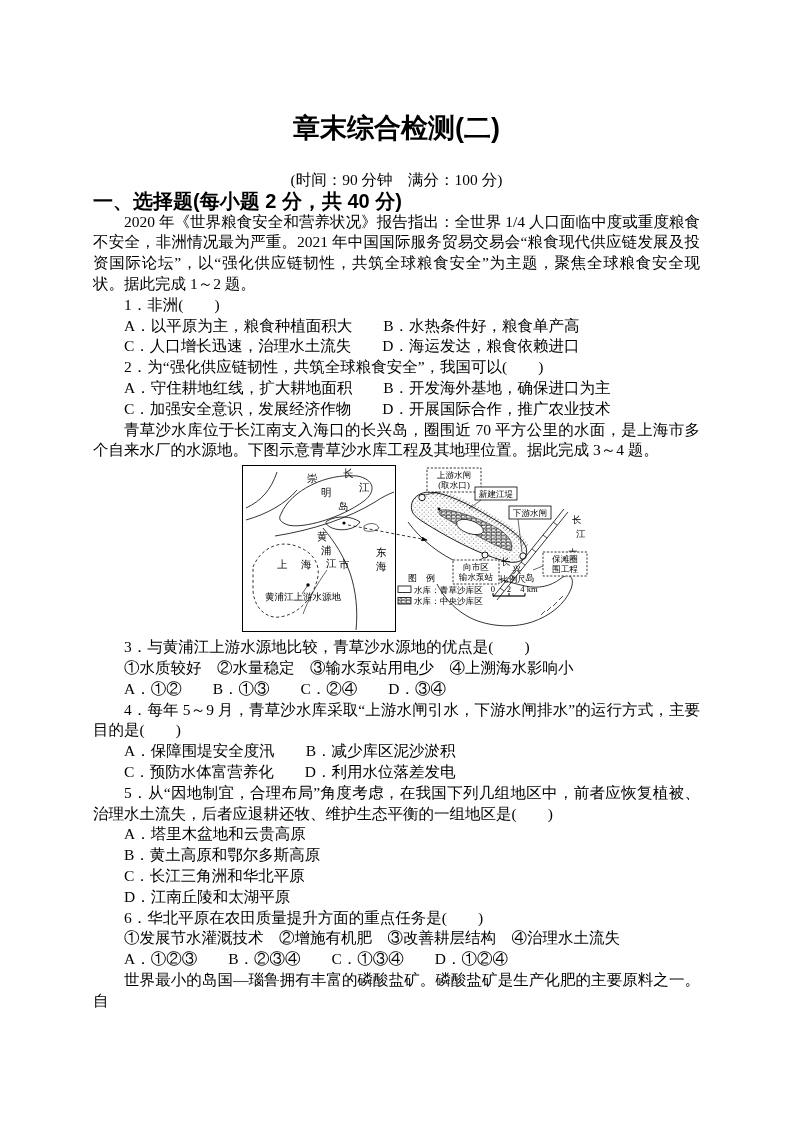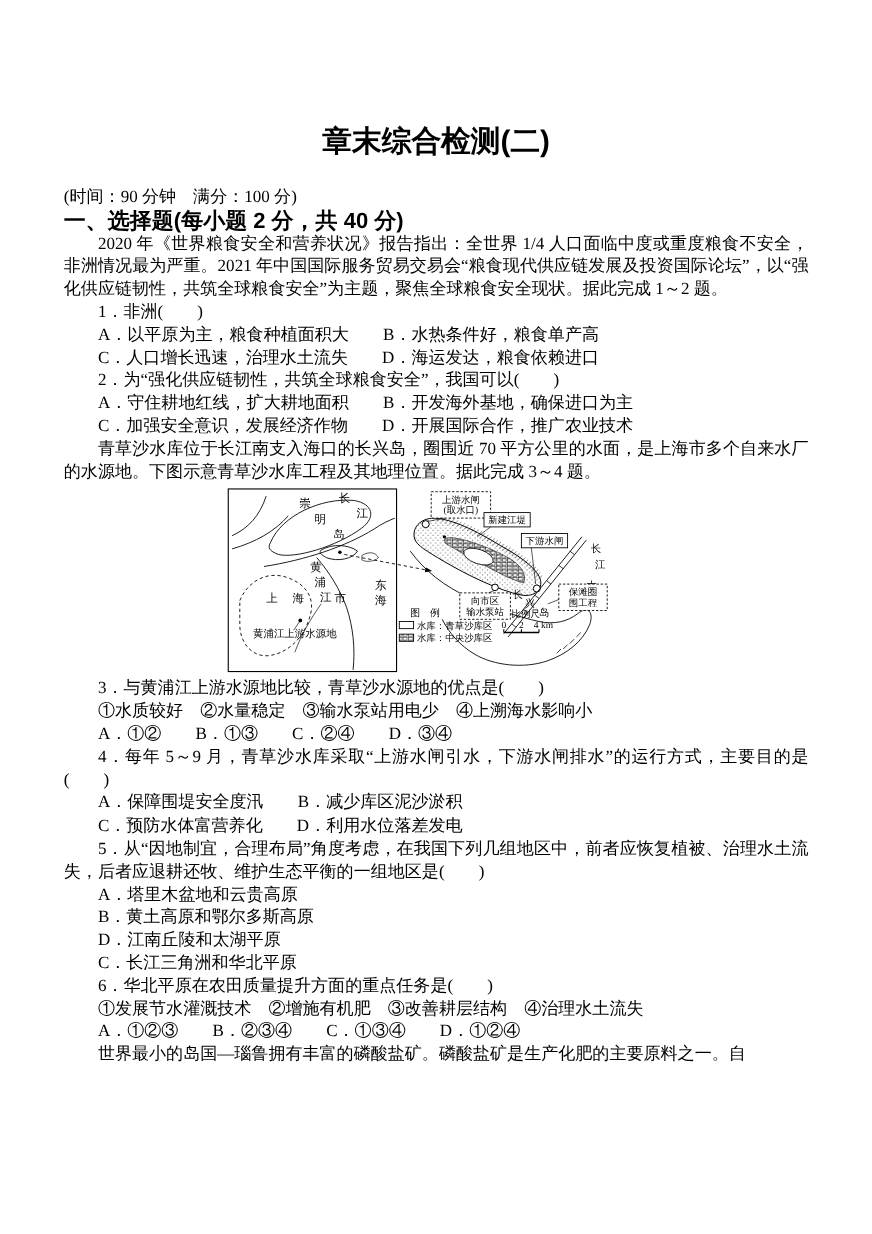--- a/index.html
+++ b/index.html
@@ -6,33 +6,34 @@
   .page{
     position:relative;
     width:793px;height:1122px;
     margin:0 auto;
     background:#ffffff;
     color:#000;
     font-family:"Liberation Serif","DejaVu Serif",serif;
     font-size:15.5px;
     line-height:20.8px;
     box-sizing:border-box;
-    padding:0 58px;
+    padding:0 93px;
     overflow:hidden;
   }
   .title{
     margin:112px 0 0 0;
     font-family:"Liberation Sans","DejaVu Sans",sans-serif;
     font-weight:bold;
     font-size:27px;
     line-height:32px;
     text-align:center;
   }
   .subtitle{
     margin-top:26px;
+    text-align:center;
   }
   .section-heading{
     font-family:"Liberation Sans","DejaVu Sans",sans-serif;
     font-weight:bold;
     font-size:20px;
   }
   p{margin:0;}
   .para{text-indent:2em;text-align:justify;}
   .stem{text-indent:2em;text-align:justify;}
   .subitems{text-indent:2em;}
@@ -224,22 +225,22 @@
     <p class="stem">4．每年 5～9 月，青草沙水库采取“上游水闸引水，下游水闸排水”的运行方式，主要目的是(　　)</p>
     <p class="opt">A．保障围堤安全度汛　　B．减少库区泥沙淤积</p>
     <p class="opt">C．预防水体富营养化　　D．利用水位落差发电</p>
   </div>
 
 
   <div>
     <p class="stem">5．从“因地制宜，合理布局”角度考虑，在我国下列几组地区中，前者应恢复植被、治理水土流失，后者应退耕还牧、维护生态平衡的一组地区是(　　)</p>
     <p class="opt">A．塔里木盆地和云贵高原</p>
     <p class="opt">B．黄土高原和鄂尔多斯高原</p>
+    <p class="opt">C．长江三角洲和华北平原</p>
     <p class="opt">D．江南丘陵和太湖平原</p>
-    <p class="opt">C．长江三角洲和华北平原</p>
   </div>
 
   <div>
     <p class="stem">6．华北平原在农田质量提升方面的重点任务是(　　)</p>
     <p class="subitems">①发展节水灌溉技术　②增施有机肥　③改善耕层结构　④治理水土流失</p>
     <p class="opt">A．①②③　　B．②③④　　C．①③④　　D．①②④</p>
   </div>
 
   <p class="para">世界最小的岛国—瑙鲁拥有丰富的磷酸盐矿。磷酸盐矿是生产化肥的主要原料之一。自</p>
 

